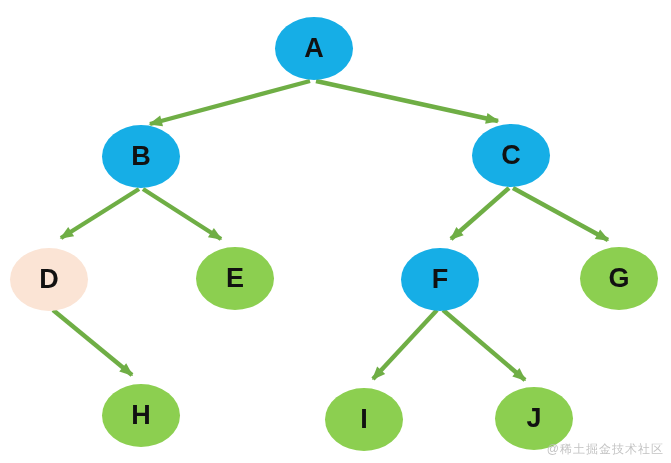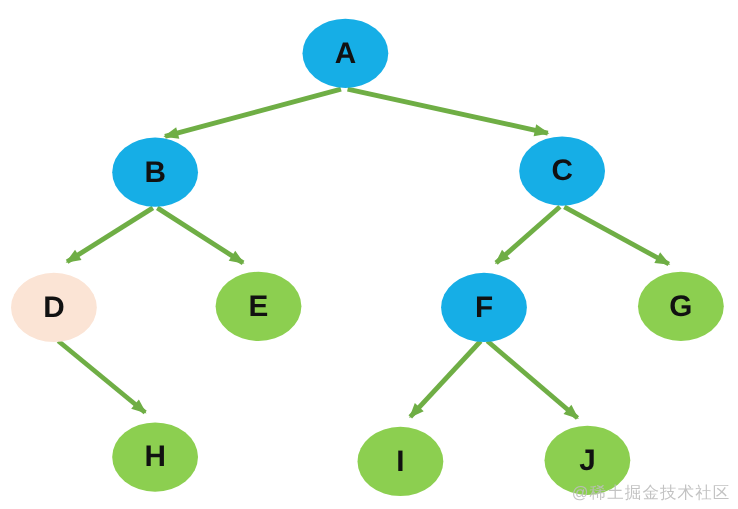--- a/index.html
+++ b/index.html
@@ -63,21 +63,21 @@
   .node-F { left: 401px; top: 248px; }
   .node-G { left: 580px; top: 247px; }
   .node-H { left: 102px; top: 384px; }
   .node-I { left: 325px; top: 388px; }
   .node-J { left: 495px; top: 387px; }
 
   .watermark {
     position: absolute;
     right: 7px;
     bottom: 5px;
-    font-size: 15px;
+    font-size: 12px;
     color: var(--watermark-gray);
     opacity: 0.9;
     z-index: 3;
     letter-spacing: 1px;
   }
 </style>
 </head>
 <body>
 
 <div class="stage">

